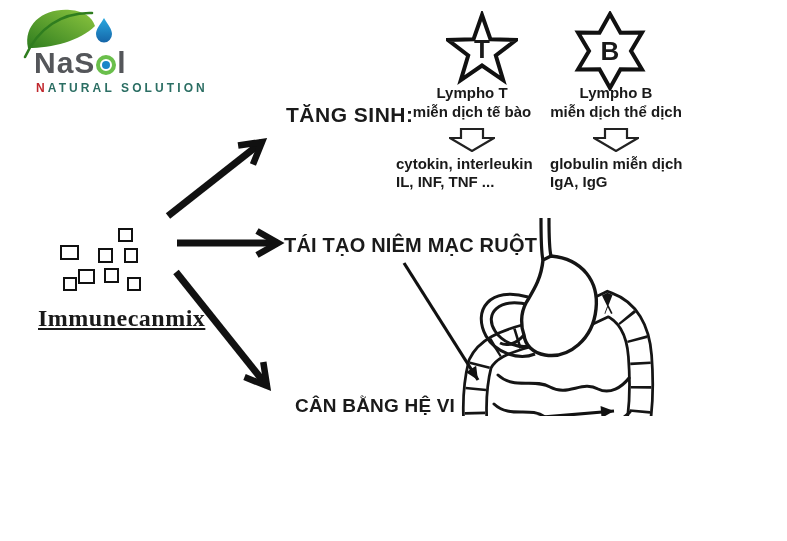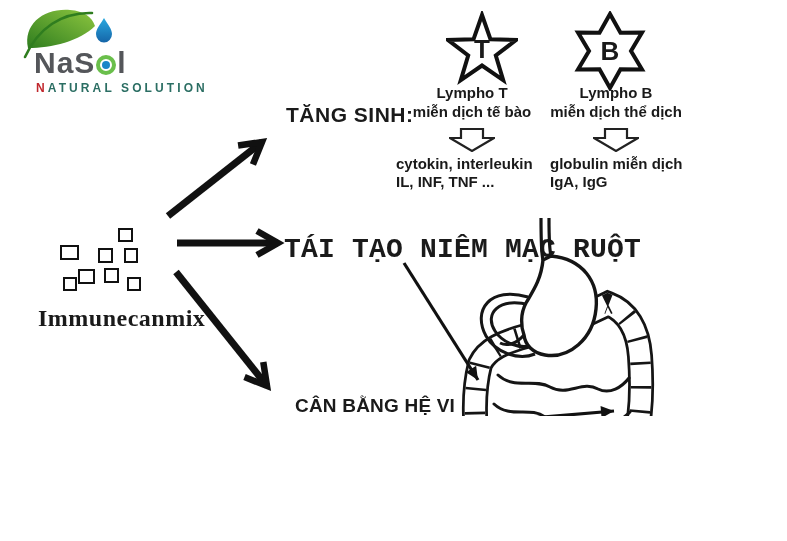--- a/index.html
+++ b/index.html
@@ -11,23 +11,23 @@
   .bold{font-weight:700;}
   
   .logo{left:20px;top:4px;width:160px;}
   .brand{margin:-16px 0 0 14px;font-size:30px;font-weight:700;color:#54565a;letter-spacing:1px;display:flex;align-items:center;line-height:1;}
   .brand .ring{display:inline-block;width:12px;height:12px;border:4px solid #6abf4b;border-radius:50%;background:#fff;position:relative;margin:4px 1px 0 1px;}
   .brand .ring .dot{position:absolute;left:2px;top:2px;width:8px;height:8px;border-radius:50%;background:#1b86c8;}
   .tagline{margin:3px 0 0 16px;font-size:12px;font-weight:700;letter-spacing:3.1px;color:#2b6e63;white-space:nowrap;}
   .tagline .accent{color:#c1272d;}
   
   .heading{font-size:21px;letter-spacing:.5px;}
-  .branch-label{font-size:28px;letter-spacing:.2px;font-family:Liberation Mono, monospace;}
+  .branch-label{font-size:20px;letter-spacing:.2px;}
   .micro-label{font-size:19px;line-height:22px;letter-spacing:.2px;}
-  .source-label{font-family:"Liberation Serif",serif;font-weight:700;font-size:24px;letter-spacing:.5px;}
+  .source-label{font-family:"Liberation Serif",serif;font-weight:700;font-size:24px;letter-spacing:.5px;text-decoration:underline;}
   .col{width:152px;display:flex;flex-direction:column;align-items:center;font-size:15px;font-weight:700;line-height:1.25;}
   .col .cline{text-align:center;white-space:nowrap;}
   .col .lower{align-self:flex-start;margin-top:2px;white-space:nowrap;line-height:1.25;}
   .col svg.blockarrow{margin-top:6px;margin-bottom:1px;}
   svg text{font-family:"Liberation Sans",sans-serif;font-weight:700;fill:#1a1a1a;}
 </style>
 </head>
 <body>
 
 <div class="canvas">

